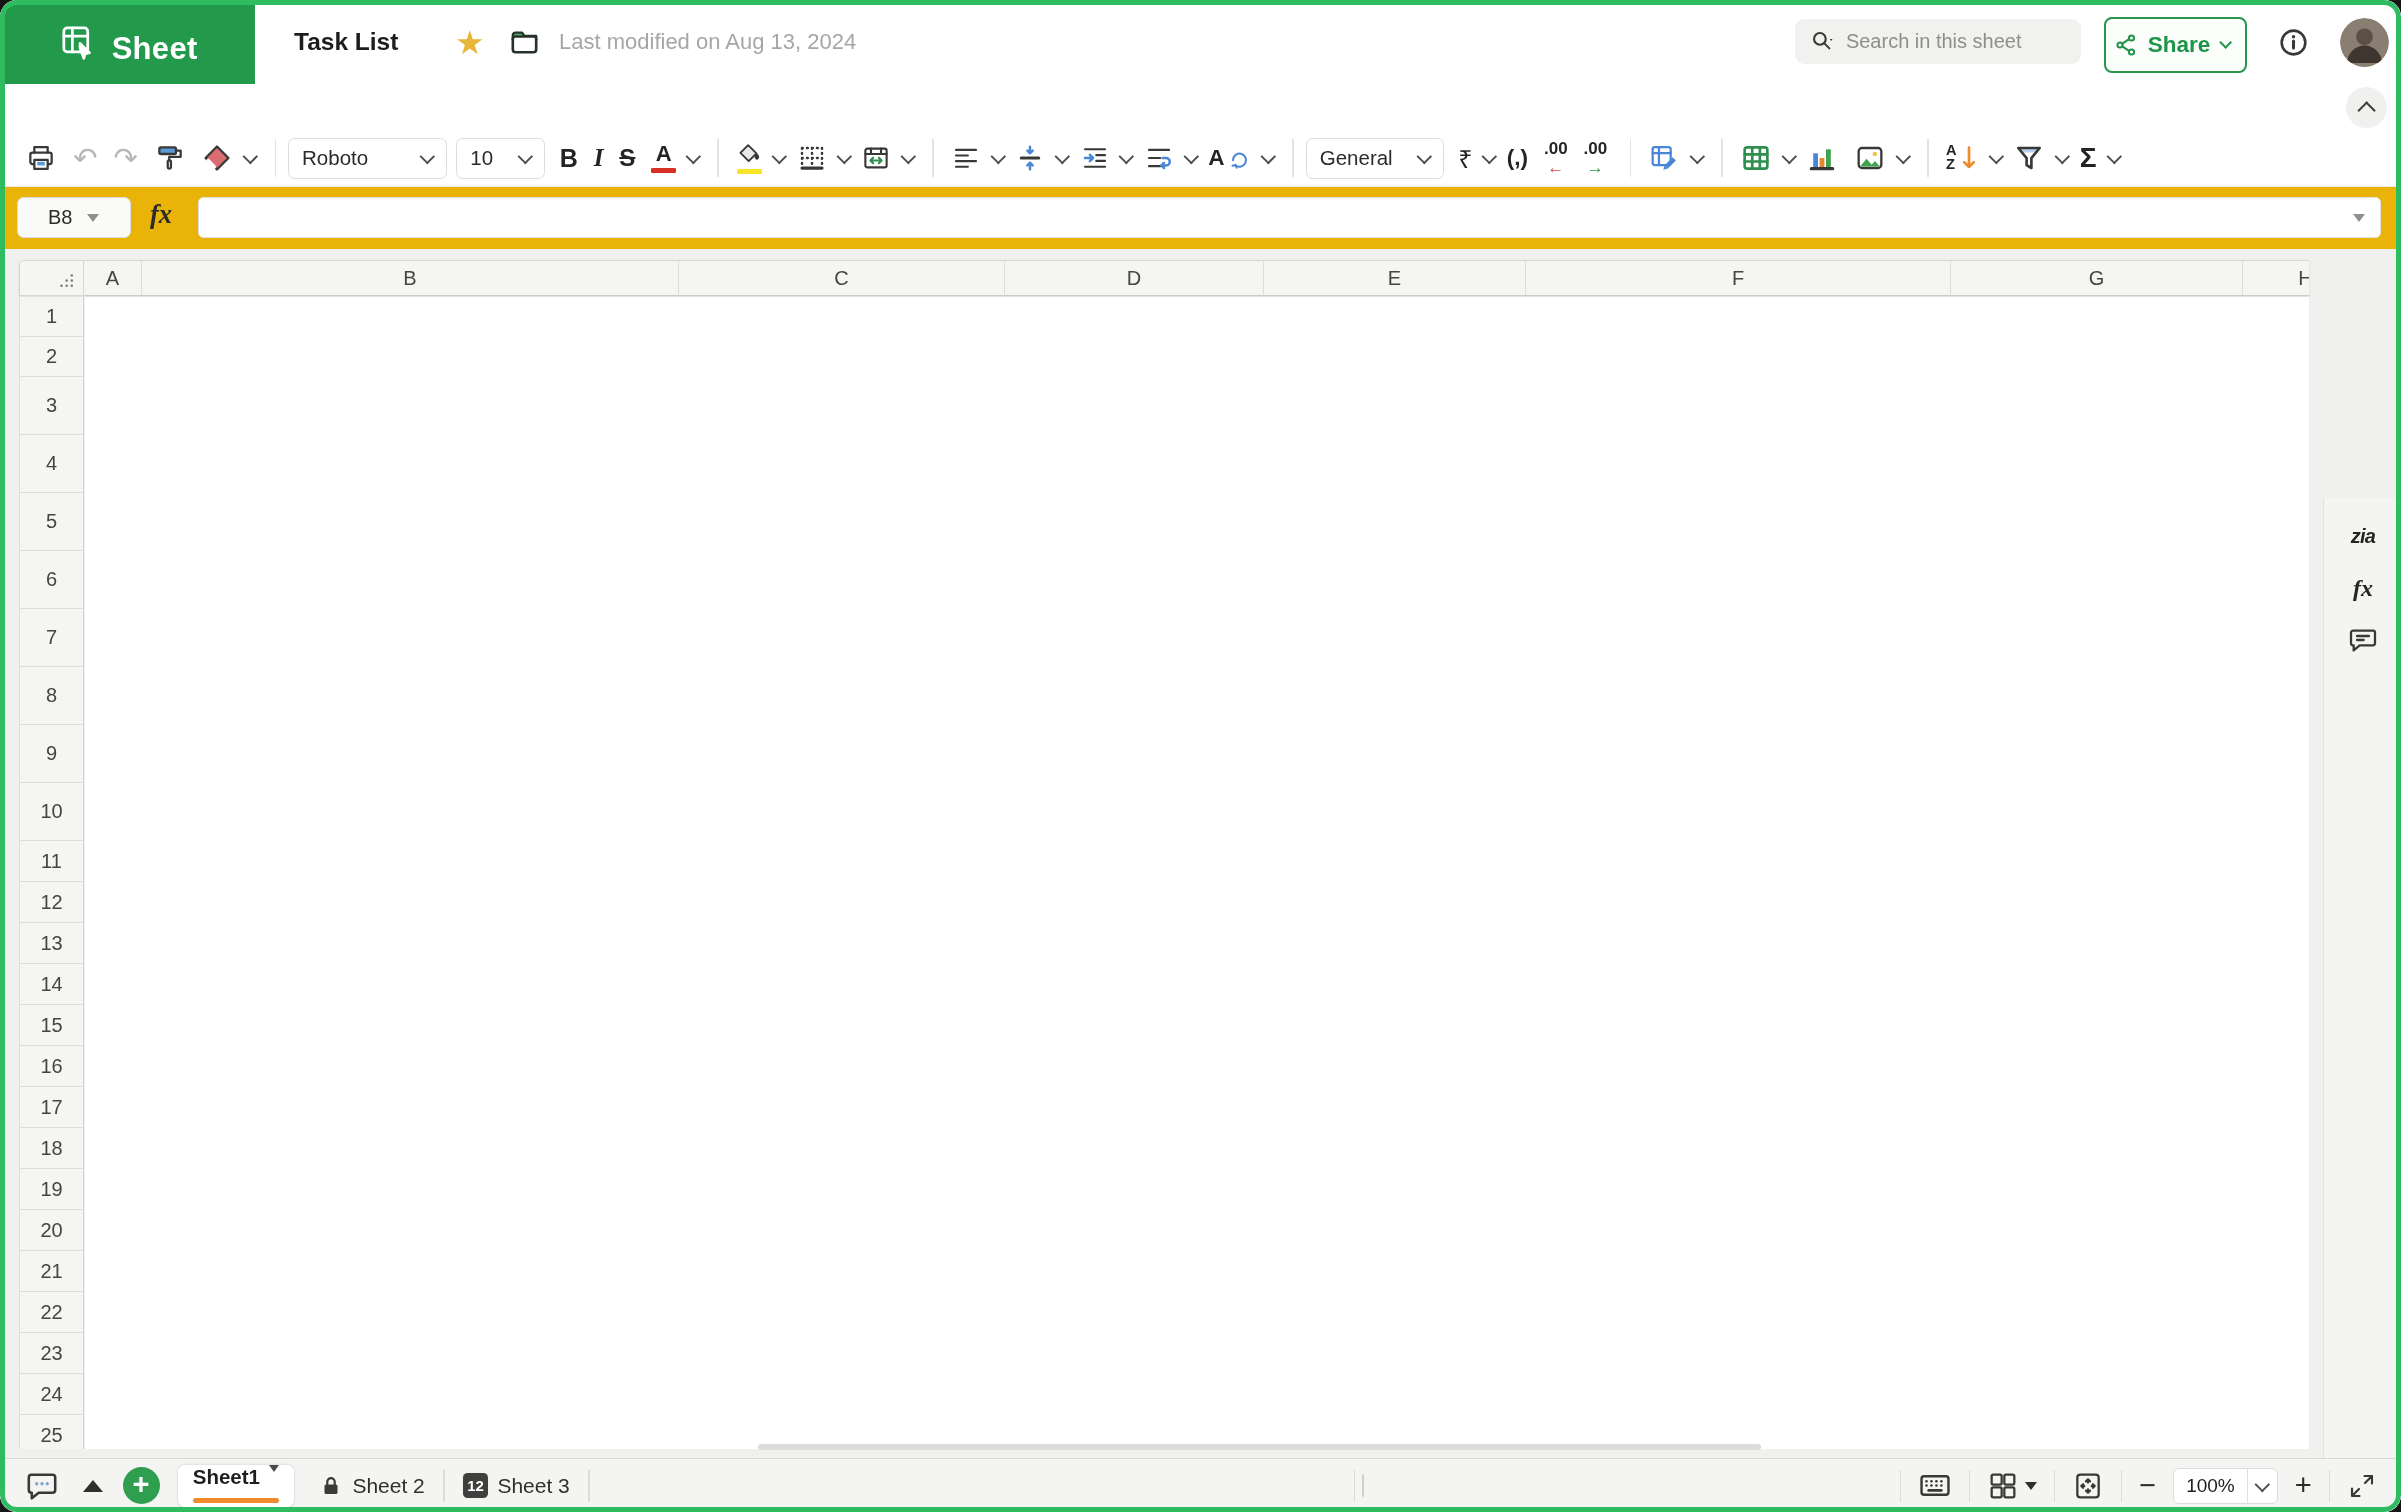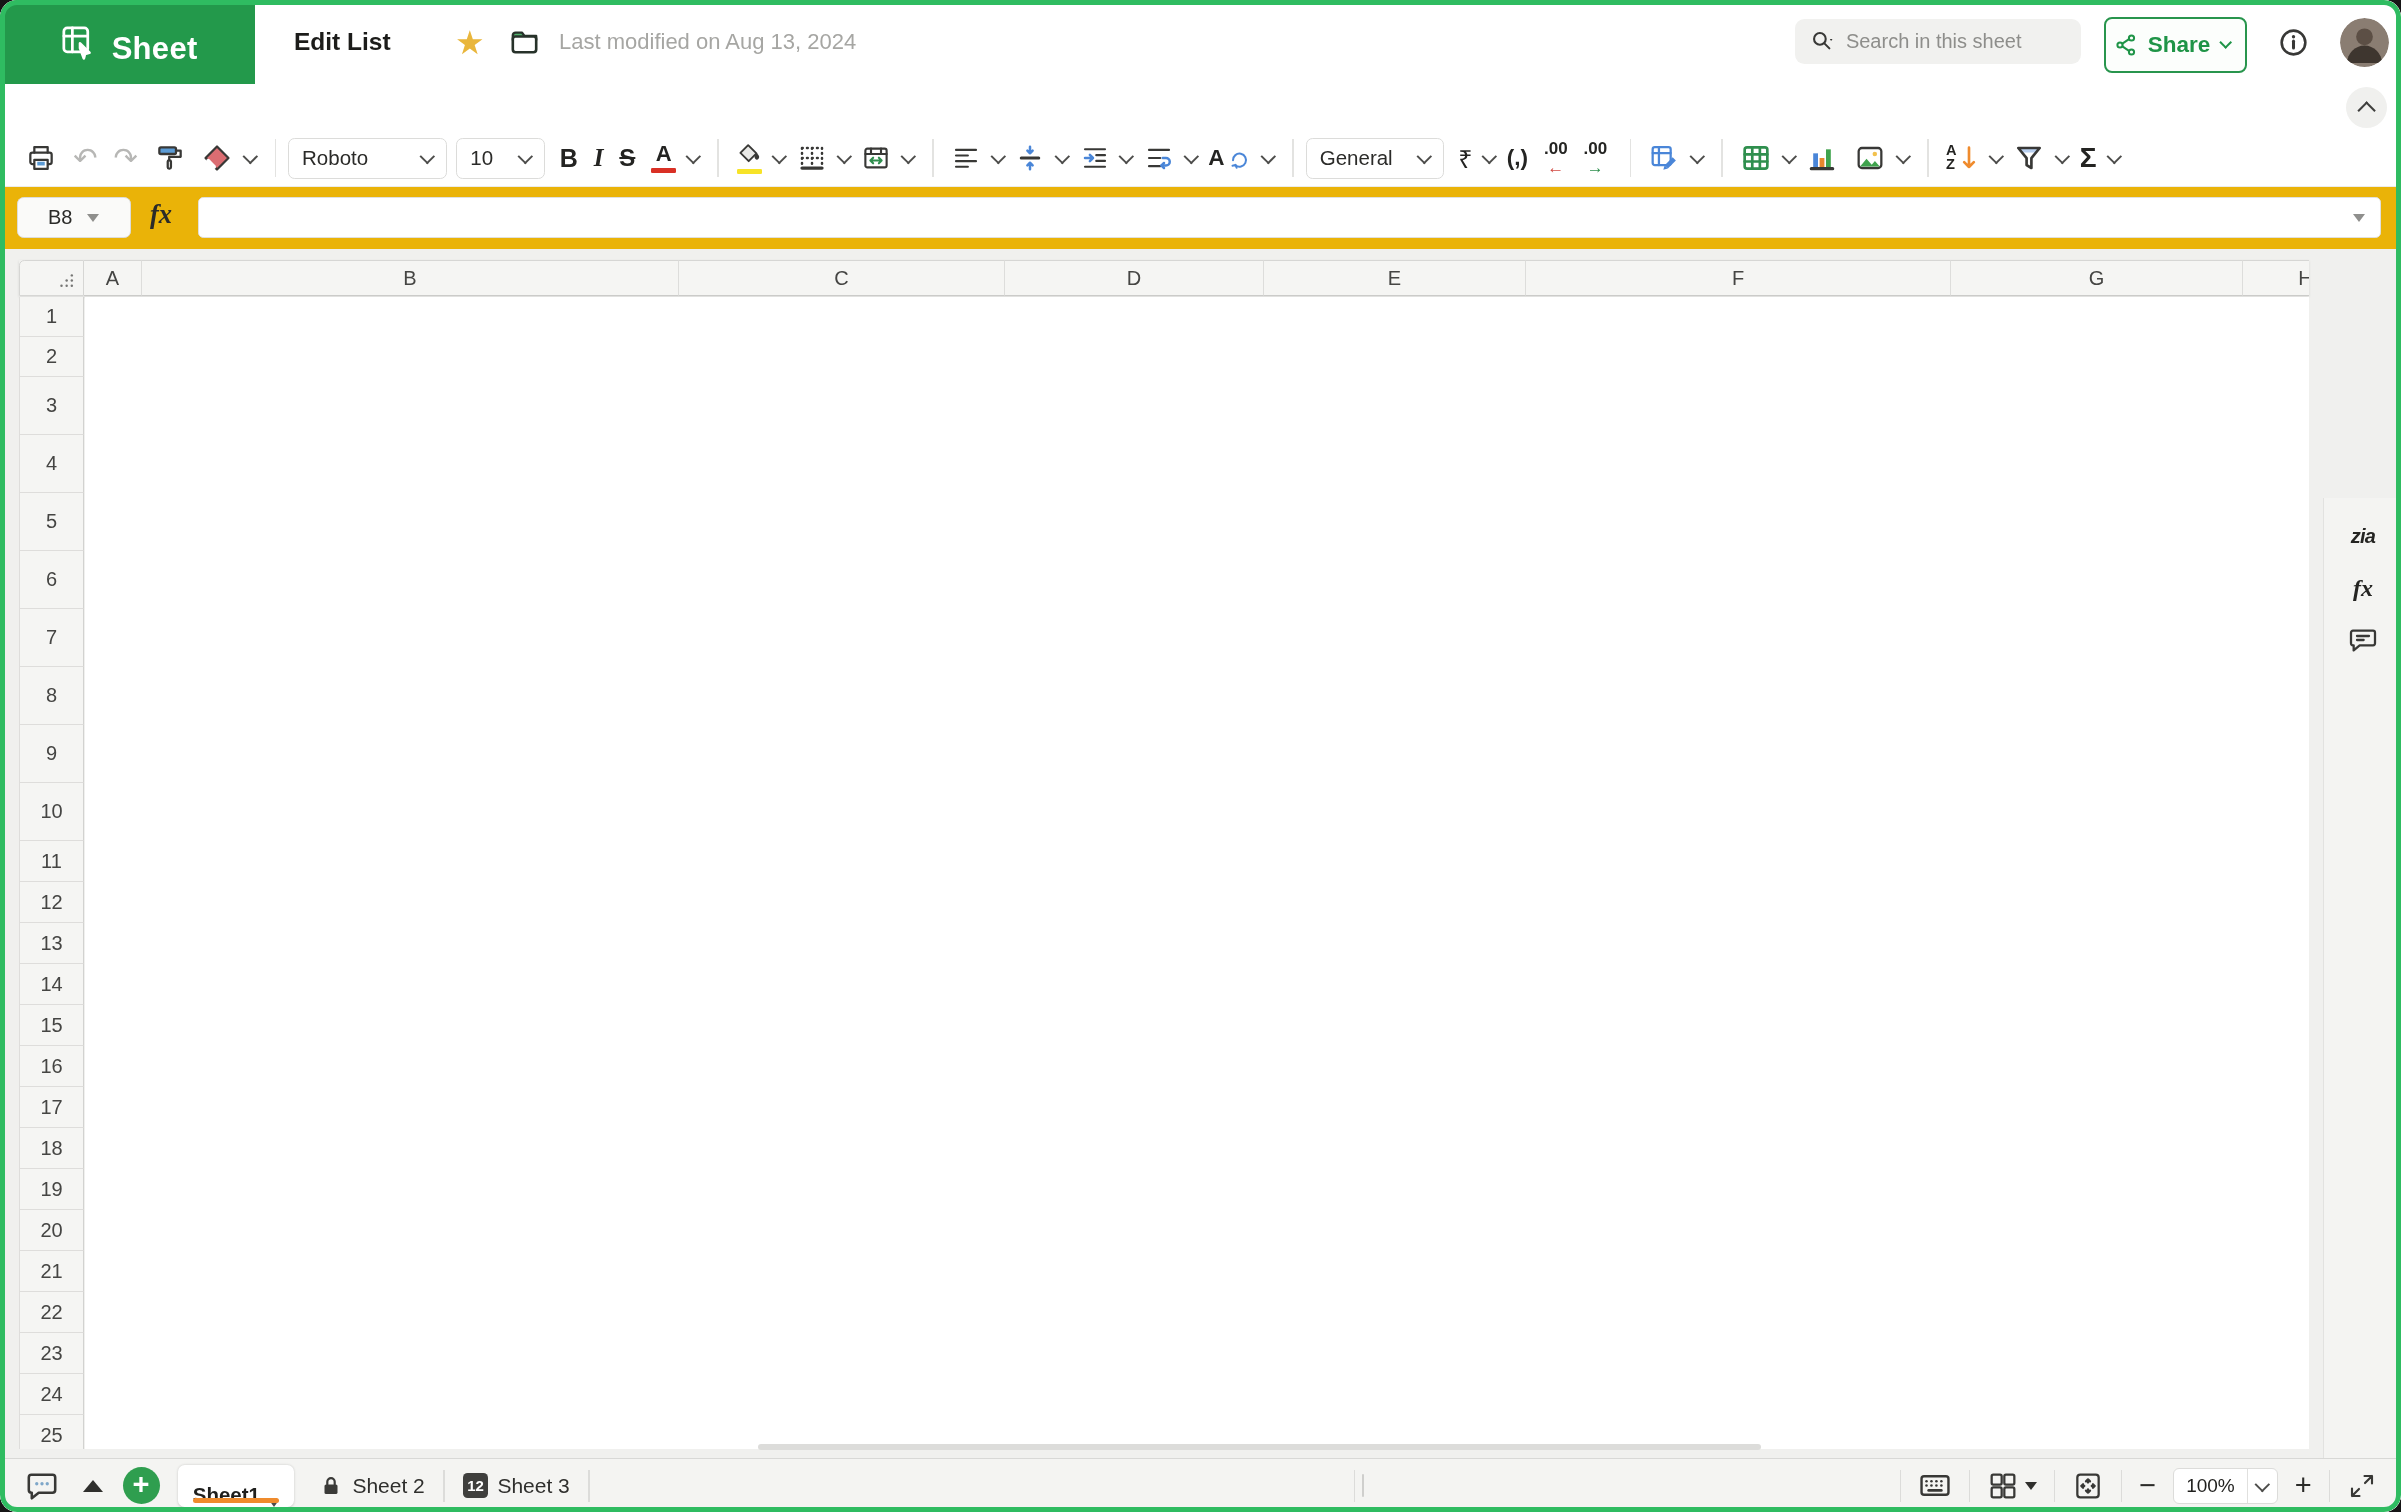--- a/index.html
+++ b/index.html
@@ -75,21 +75,21 @@
   
   .sidebar{position:absolute;left:2323px;top:249px;width:78px;height:1209px;background:#f4f4f2;border-left:1.3px solid #e2e2e0;box-sizing:border-box;}
   .sbicon{position:absolute;left:0;width:78px;height:40px;display:flex;align-items:center;justify-content:center;}
   .zia{font-size:20px;font-weight:700;font-style:italic;letter-spacing:-0.7px;color:#242422;}
   .sbfx{font-family:"Liberation Serif",serif;font-style:italic;font-size:24px;font-weight:600;color:#242422;}
 
   
   .bottombar{position:absolute;left:0;top:1458px;width:2401px;height:54px;background:#f4f4f2;border-top:1.3px solid #d8d8d6;display:flex;align-items:center;padding:0 24px;box-sizing:border-box;}
   .btri{width:0;height:0;border-left:10px solid transparent;border-right:10px solid transparent;border-bottom:12.6px solid #2f2f2d;margin:0 20px 0 22.5px;}
   .addbtn{width:37px;height:37px;border-radius:50%;background:#2f9e4f;color:#fff;font-size:29px;font-weight:600;display:flex;align-items:center;justify-content:center;margin-right:18.5px;line-height:1;padding-bottom:2.6px;box-sizing:border-box;}
-  .tab1{position:relative;width:116px;height:42px;background:#fff;border-radius:6.6px;box-shadow:0 0.7px 2.6px rgba(0,0,0,.18);display:flex;align-items:flex-end;justify-content:center;gap:9.3px;margin-right:6.6px;}
+  .tab1{position:relative;width:116px;height:42px;background:#fff;border-radius:6.6px;box-shadow:0 0.7px 2.6px rgba(0,0,0,.18);display:flex;align-items:flex-start;justify-content:center;gap:9.3px;margin-right:6.6px;}
   .tab1 .lbl{font-size:20.5px;font-weight:700;color:#1f1f1d;}
   .tab1 .tri{border-left:5.3px solid transparent;border-right:5.3px solid transparent;border-top:7.3px solid #4a4a48;}
   .tabbar{position:absolute;left:14.6px;right:14.6px;bottom:3.3px;height:5.3px;border-radius:2.6px;background:#ef8b2d;}
   .tabx{display:flex;align-items:center;gap:9.3px;padding:0 18.5px;font-size:21px;color:#2f2f2d;}
   .badge12{width:25px;height:25px;background:#3f3f3d;border-radius:4.6px;color:#fff;font-size:15px;font-weight:700;display:flex;align-items:center;justify-content:center;}
   .bdiv{width:1.3px;height:32px;background:#dcdcda;flex:none;}
   .handle{width:2px;height:22.5px;background:#cfcfcd;border-radius:1.3px;margin-left:6.6px;flex:none;}
   .rgrp{display:flex;align-items:center;gap:17px;}
   .zoombox{height:36px;background:#fff;border:1.3px solid #dcdcda;border-radius:6px;display:flex;align-items:center;box-sizing:border-box;}
   .zoomval{font-size:19px;color:#1f1f1d;padding:0 12px;}
@@ -104,21 +104,21 @@
 
   <div class="topbar">
     <div class="logo">
       <svg class="ic" width="41" height="41" viewBox="0 0 24 24" style="stroke:#fff;stroke-width:1.6;">
         <rect x="4" y="3.5" width="14" height="14" rx="2"></rect>
         <path d="M4 8.2h14M9 3.5v14"></path>
         <path d="M13.5 12.5l5.5 5.5-2.6.7-.7 2.6-2.2-6z" fill="#fff" stroke="#fff"></path>
       </svg>
       <span class="logo-text">Sheet</span>
     </div>
-    <div class="doc-title">Edit List</div>
+    <div class="doc-title">Task List</div>
     <div class="star">★</div>
     <div class="folder">
       <svg class="ic" width="33" height="33" viewBox="0 0 24 24">
         <path d="M3.5 10V6.8a2 2 0 0 1 2-2h4.6l1.9 2.4h8.5v2.8Z" fill="#52b06c" stroke="#27322a"></path>
         <rect x="3.5" y="7.6" width="17" height="11.5" rx="2" fill="#fff" stroke="#27322a" stroke-width="1.9"></rect>
       </svg>
     </div>
     <div class="modified">Last modified on Aug 13, 2024</div>
 
     <div class="search">

